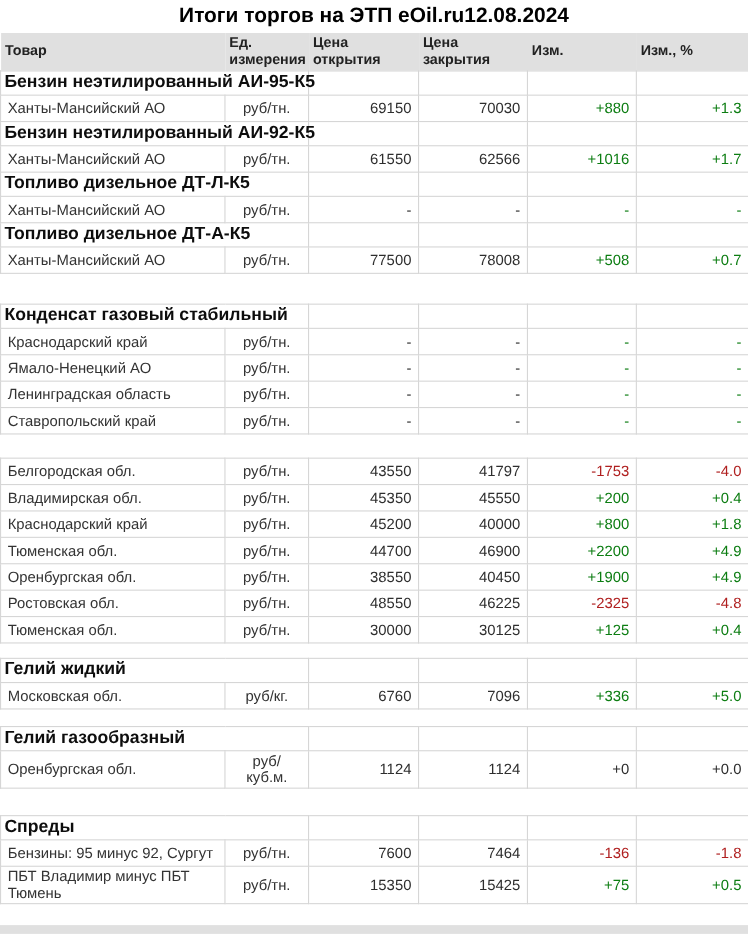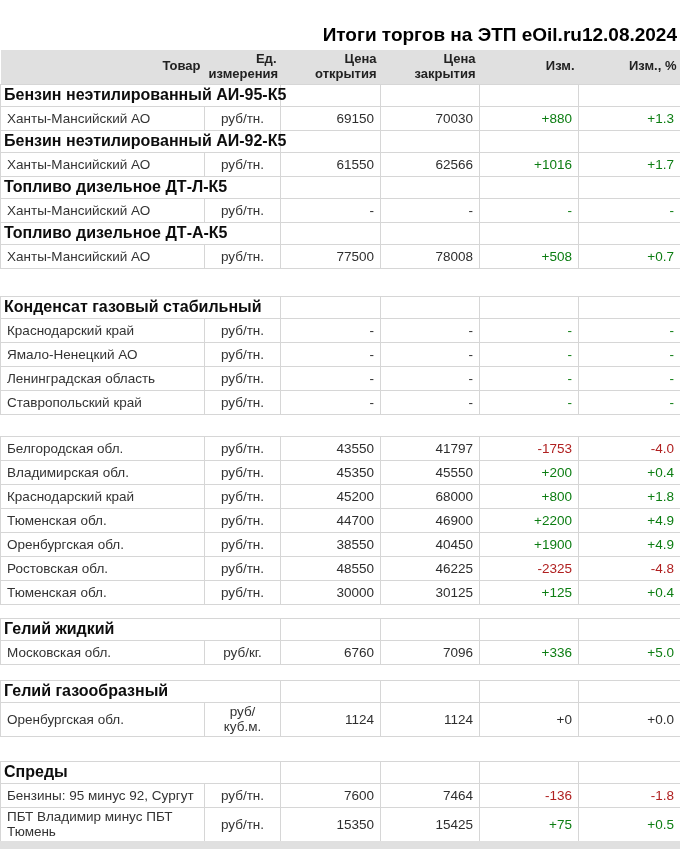--- a/index.html
+++ b/index.html
@@ -1,29 +1,28 @@
 <!DOCTYPE html>
 <html style="--pos: #0c7d12; --neg: #b02020; --neu: #2e2e2e; --hdr: #e0e0e0; --brd: #d6d6d6;"><head>
 <meta charset="utf-8">
 <style>
   html,body{margin:0;padding:0;background:#fff}
   .page{
     width:680px;height:849px;overflow:hidden;position:relative;
     background:#fff;font-family:"Liberation Sans",sans-serif;
   }
   .titlebar{
-    display:flex;justify-content:flex-end;align-items:flex-end;
+    display:flex;justify-content:center;align-items:flex-end;
     padding:5px 3px 4px 3px;
-    margin-top:20px;
   }
   .title,.date{font-size:19px;font-weight:bold;color:#000;line-height:1.1;white-space:nowrap}
   table{border-collapse:collapse;width:680px;table-layout:fixed}
   thead td.hdr{
     background:var(--hdr,#e0e0e0);font-weight:bold;font-size:13px;color:#222;
-    text-align:right;vertical-align:middle;white-space:pre-line;
+    text-align:left;vertical-align:middle;white-space:pre-line;
     height:30px;line-height:1.15;padding:2px 4px;border:none;
   }
   tbody td{
     border:1px solid var(--brd,#d6d6d6);
     font-size:13.5px;color:#333;vertical-align:middle;
   }
   tr.sec td{
     font-weight:bold;font-size:16px;color:#0d0d0d;height:19px;padding:1px 3px;
   }
   tr.sec td.sec-title{text-align:left;white-space:nowrap;padding-left:3px}
@@ -201,21 +200,21 @@
         <td class="c-unit">руб/тн.</td>
         <td class="c-num">45350</td>
         <td class="c-num">45550</td>
         <td class="c-num up">+200</td>
         <td class="c-num up">+0.4</td>
       </tr>
       <tr class="row">
         <td class="c-name">Краснодарский край</td>
         <td class="c-unit">руб/тн.</td>
         <td class="c-num">45200</td>
-        <td class="c-num">68000</td>
+        <td class="c-num">40000</td>
         <td class="c-num up">+800</td>
         <td class="c-num up">+1.8</td>
       </tr>
       <tr class="row">
         <td class="c-name">Тюменская обл.</td>
         <td class="c-unit">руб/тн.</td>
         <td class="c-num">44700</td>
         <td class="c-num">46900</td>
         <td class="c-num up">+2200</td>
         <td class="c-num up">+4.9</td>

